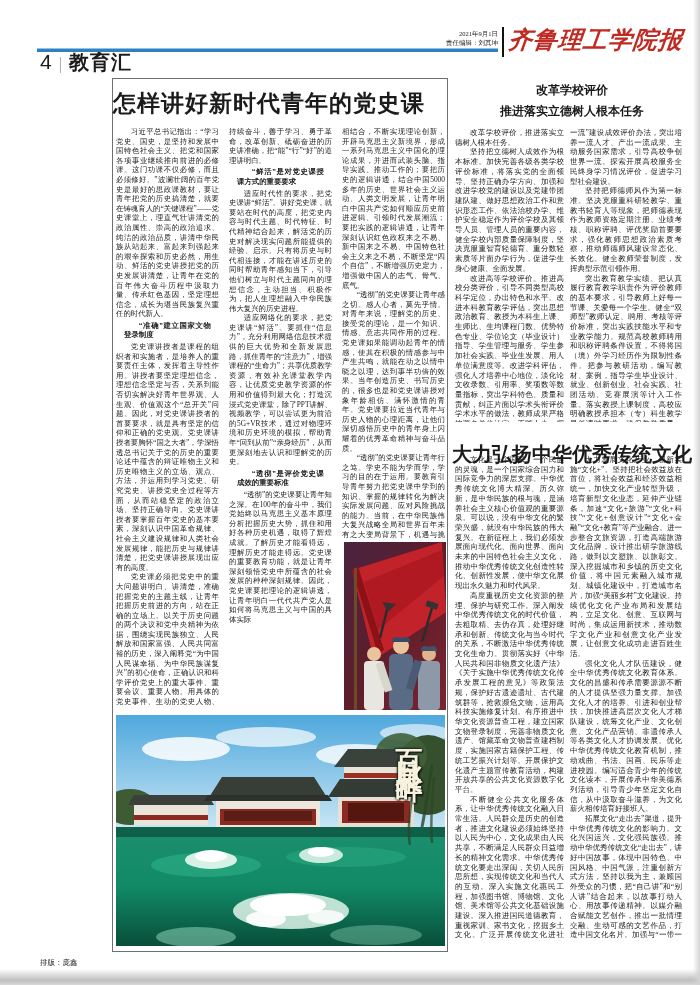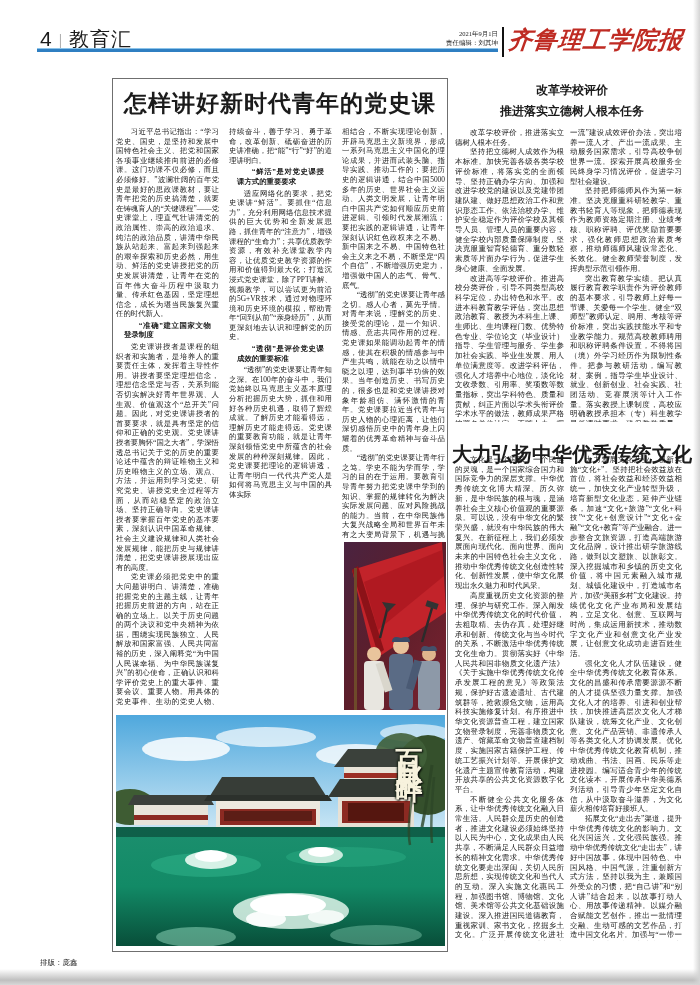--- a/index.html
+++ b/index.html
@@ -2,33 +2,33 @@
 <html><head>
 <meta charset="utf-8">
 <style>
   html,body{margin:0;padding:0;background:#e9e9e9;}
   .page{position:relative;width:700px;height:985px;background:#ffffff;overflow:hidden;
         font-family:"Liberation Serif",serif;color:#1b1b1b;}
   
   .kicker{position:absolute;left:40px;top:26px;display:flex;align-items:baseline;gap:7px;}
   .kicker .num{font-size:21px;font-family:"Liberation Sans",sans-serif;}
   .kicker .bar{color:#9a9a9a;font-size:16px;}
-  .kicker .sec{font-size:20px;font-weight:normal;font-family:"Liberation Sans",sans-serif;letter-spacing:1px;}
+  .kicker .sec{font-size:20px;font-weight:bold;font-family:"Liberation Sans",sans-serif;letter-spacing:1px;margin-top:23px;}
   .bluerule{position:absolute;left:37px;top:48px;width:461px;height:4px;
             background:linear-gradient(#8cc4ea 0 35%,#2f7fc2 35% 100%);}
   .dateblock{position:absolute;left:318px;top:29px;width:180px;text-align:right;
              font-size:6.5px;line-height:9px;color:#222;}
   .vline{position:absolute;left:502px;top:27px;width:2px;height:30px;background:#111;}
   .masthead{position:absolute;left:508px;top:24px;width:185px;
             font-size:24px;font-weight:bold;font-style:italic;color:#bf2b23;
             transform:skewX(-6deg);letter-spacing:1px;white-space:nowrap;}
   
   .mainbox{position:absolute;left:112px;top:78px;width:336px;height:874px;
            border:1px solid #6f6f6f;box-sizing:border-box;background:#fff;}
-  .main-title{position:absolute;left:0;top:9px;width:100%;text-align:center;
+  .main-title{position:absolute;left:0;top:9px;width:100%;text-align:left;
               font-size:23px;font-weight:bold;font-family:"Liberation Sans",sans-serif;
               letter-spacing:1px;}
   .ncol{position:absolute;overflow:hidden;font-size:7.4px;line-height:9.6px;
         text-align:justify;}
   .ncol p{margin:0;text-indent:2em;}
   .ncol p.cont{text-indent:0;}
   .ncol p.sub{font-weight:bold;font-family:"Liberation Sans",sans-serif;margin:2px 8px;}
   .col1{left:3px;top:48px;width:103px;height:580px;}
   .col2{left:116px;top:48px;width:103px;height:580px;}
   .col3{left:229px;top:48px;width:103px;height:412px;}
@@ -83,20 +83,21 @@
 
     <div class="ncol col1">
         <p>习近平总书记指出：“学习党史、国史，是坚持和发展中国特色社会主义、把党和国家各项事业继续推向前进的必修课。这门功课不仅必修，而且必须修好。”波澜壮阔的百年党史是最好的思政课教材，要让青年把党的历史搞清楚，就要在铸魂育人的“关键课程”——党史课堂上，理直气壮讲清党的政治属性、崇高的政治追求、纯洁的政治品质，讲清中华民族从站起来、富起来到强起来的艰辛探索和历史必然，用生动、鲜活的党史讲授把党的历史发展讲清楚，让青年在党的百年伟大奋斗历程中汲取力量、传承红色基因，坚定理想信念，成长为堪当民族复兴重任的时代新人。</p>
         <p class="sub">“准确”建立国家文物登录制度</p>
         <p>党史课讲授者是课程的组织者和实施者，是培养人的重要责任主体，发挥着主导性作用。讲授者要坚定理想信念，理想信念坚定与否，关系到能否切实解决好青年世界观、人生观、价值观这个“总开关”问题。因此，对党史课讲授者的首要要求，就是具有坚定的信仰和正确的党史观。党史课讲授者要胸怀“国之大者”，学深悟透总书记关于党的历史的重要论述中蕴含的辩证唯物主义和历史唯物主义的立场、观点、方法，并运用到学习党史、研究党史、讲授党史全过程等方面，从而站稳坚定的政治立场、坚持正确导向。党史课讲授者要掌握百年党史的基本要素，深刻认识中国革命规律、社会主义建设规律和人类社会发展规律，能把历史与规律讲清楚，把党史课讲授展现出应有的高度。</p>
         <p>党史课必须把党史中的重大问题讲明白、讲清楚，准确把握党史的主题主线，让青年把握历史前进的方向，站在正确的立场上。以关于历史问题的两个决议和党中央精神为依据，围绕实现民族独立、人民解放和国家富强、人民共同富裕的历史，深入阐释党“为中国人民谋幸福、为中华民族谋复兴”的初心使命，正确认识和科学评价党史上的重大事件、重要会议、重要人物。用具体的党史事件、生动的党史人物、深刻的党史理论，把握党团结带领人民艰苦创业、</p>
       </div>
     <div class="ncol col2">
         <p class="cont">持续奋斗，善于学习、勇于革命，改革创新、砥砺奋进的历史讲准确，把“能”“行”“好”的道理讲明白。</p>
         <p class="sub">“鲜活”是对党史课授课方式的重要要求</p>
+        <p>适应时代性的要求，把党史课讲“鲜活”。讲好党史课，就要站在时代的高度，把党史内容与时代主题、时代特征、时代精神结合起来，解活党的历史对解决现实问题所能提供的经验、启示。只有将历史与时代相连接，才能在讲述历史的同时帮助青年感知当下，引导他们树立与时代主题同向的理想信念，主动担当、积极作为，把人生理想融入中华民族伟大复兴的历史进程。</p>
         <p>适应网络化的要求，把党史课讲“鲜活”。要抓住“信息力”，充分利用网络信息技术提供的巨大优势和全新发展思路，抓住青年的“注意力”，增强课程的“生命力”；共享优质教学资源，有效补充课堂教学内容，让优质党史教学资源的作用和价值得到最大化；打造沉浸式党史课堂，除了PPT讲解、视频教学，可以尝试更为前沿的5G+VR技术，通过对物理环境和历史环境的模拟，帮助青年“回到从前”“亲身经历”，从而更深刻地去认识和理解党的历史。</p>
         <p class="sub">“透彻”是评价党史课成效的重要标准</p>
         <p>“透彻”的党史课要让青年知之深。在100年的奋斗中，我们党始终以马克思主义基本原理分析把握历史大势，抓住和用好各种历史机遇，取得了辉煌成就。了解历史才能看得远，理解历史才能走得远。党史课的重要教育功能，就是让青年深刻领悟党史中所蕴含的社会发展的种种深刻规律。因此，党史课要把理论的逻辑讲透，让青年明白一代代共产党人是如何将马克思主义与中国的具体实际</p>
       </div>
     <div class="ncol col3">
         <p class="cont">相结合，不断实现理论创新，开辟马克思主义新境界，形成一系列马克思主义中国化的理论成果，并进而武装头脑、指导实践、推动工作的；要把历史的逻辑讲通，结合中国5000多年的历史、世界社会主义运动、人类文明发展，让青年明白中国共产党如何顺应历史前进逻辑、引领时代发展潮流；要把实践的逻辑讲通，让青年深刻认识红色政权来之不易、新中国来之不易、中国特色社会主义来之不易，不断坚定“四个自信”，不断增强历史定力，增强做中国人的志气、骨气、底气。</p>
         <p>“透彻”的党史课要让青年感之切。感人心者，莫先乎情。对青年来说，理解党的历史、接受党的理论，是一个知识、情感、意志共同作用的过程。党史课如果能调动起青年的情感，使其在积极的情感参与中产生共鸣，就能在动之以情中晓之以理，达到事半功倍的效果。当年创造历史、书写历史的，很多也是和党史课讲授对象年龄相仿、满怀激情的青年。党史课要拉近当代青年与历史人物的心理距离，让他们深切感悟历史中的青年身上闪耀着的优秀革命精神与奋斗品质。</p>
         <p>“透彻”的党史课要让青年行之笃。学史不能为学而学，学习的目的在于运用。要教育引导青年努力把党史课中学到的知识、掌握的规律转化为解决实际发展问题、应对风险挑战的能力。当前，在中华民族伟大复兴战略全局和世界百年未有之大变局背景下，机遇与挑战并存，更需要我们把党史课讲“透彻”，让青年一代从党史中学出信仰、学出感情、学出使命，成长为德智体美劳全面发展的社会主义建设者和接班人，在与国家同呼吸、与人民共命运、与时代齐奋进中谱写青春之歌。</p>
       </div>
 

